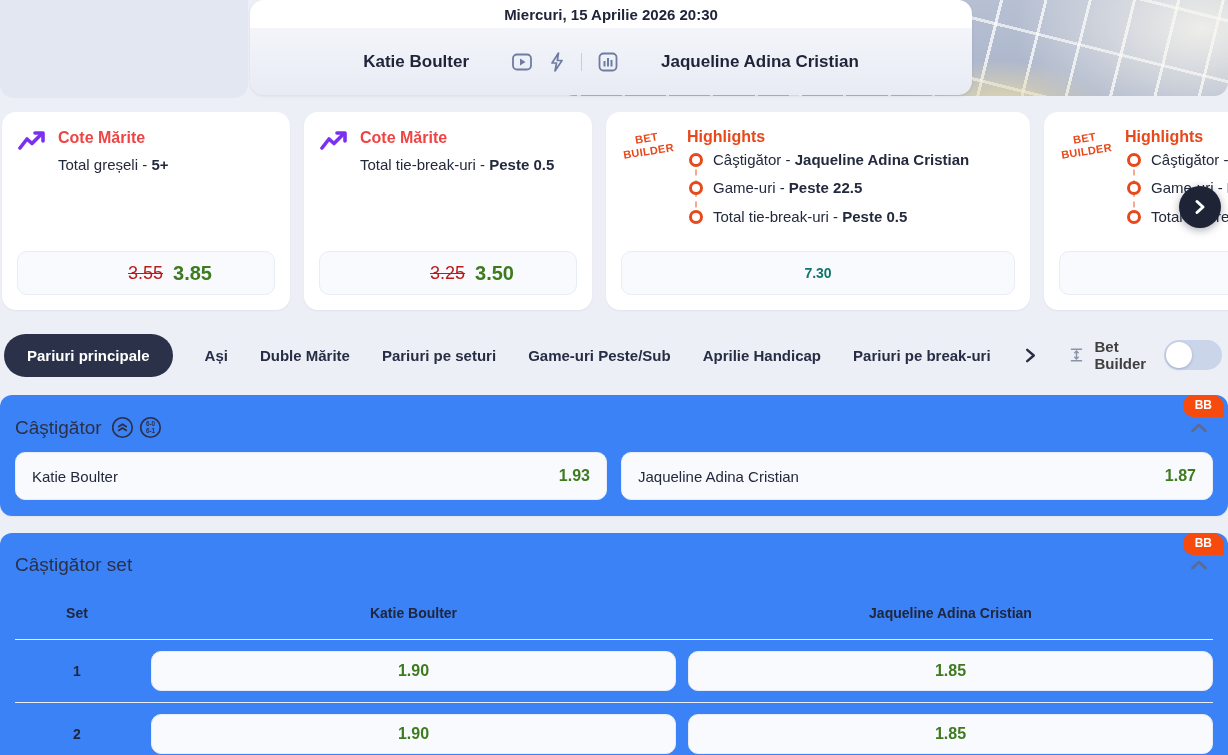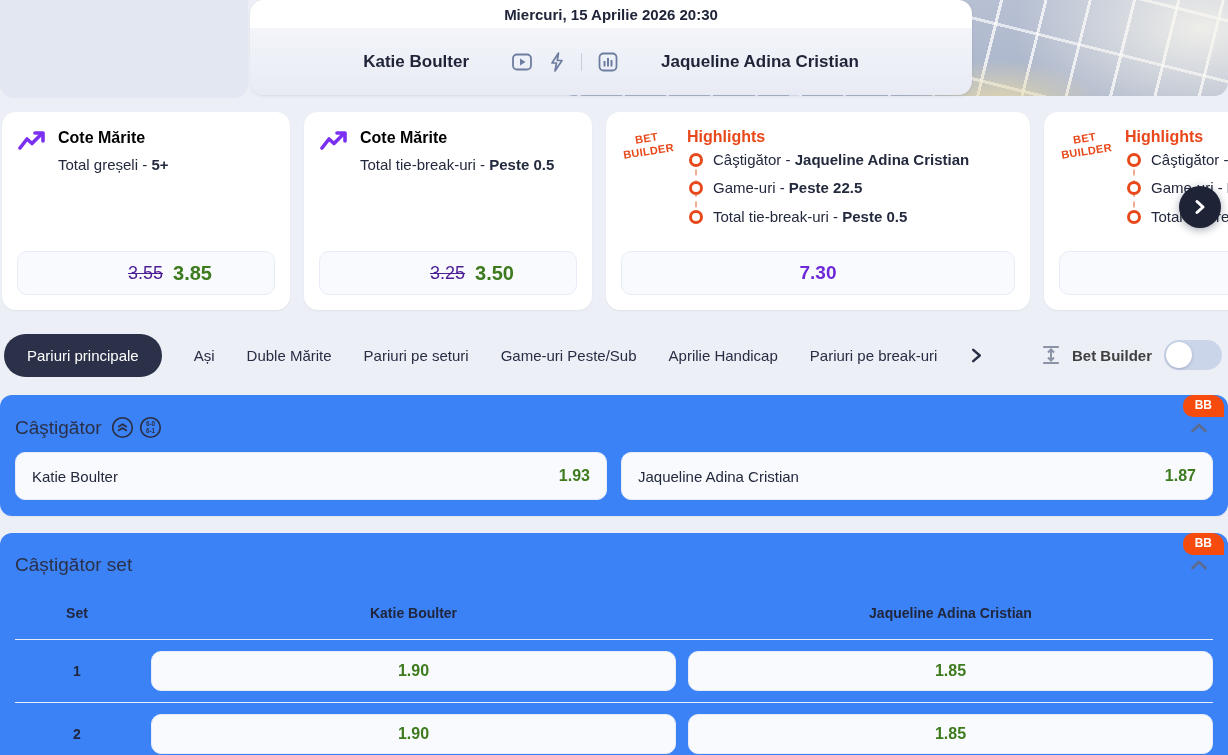--- a/index.html
+++ b/index.html
@@ -45,53 +45,53 @@
   
   .promo-row { display:flex; gap:14px; margin-top:16px; padding-left:2px; height:198px; position:relative; }
   .promo-card {
     background:#fff; border-radius:14px; flex:none; position:relative;
     box-shadow:0 1px 2px rgba(30,40,80,.06); padding:16px 16px;
   }
   .promo-card.boost { width:288px; }
   .promo-card.builder { width:424px; }
   .boost-head { display:flex; gap:12px; }
   .boost-head svg { margin-top:3px; flex:none; }
-  .boost-badge { color:#000000; font-weight:700; font-size:16px; line-height:1.25; }
+  .boost-badge { color:#ef4444; font-weight:700; font-size:16px; line-height:1.25; }
   .boost-market { font-size:15px; color:#242a3e; margin-top:7px; line-height:1.3; }
   .promo-odds {
     position:absolute; left:15px; right:15px; bottom:15px; height:44px;
     background:#f8fafd; border:1px solid #e7ecf6; border-radius:10px;
     display:flex; align-items:center; justify-content:center; gap:10px;
   }
-  .old-odds { color:#4c1d95; font-size:18px; text-decoration:line-through;margin-left:48px; }
+  .old-odds { color:#b91c1c; font-size:18px; text-decoration:line-through;margin-left:48px; }
   .new-odds { color:#3e7a1e; font-size:20px; font-weight:700; }
   .bb-head { display:flex; gap:14px; align-items:flex-start; }
   .bb-logo {
     color:#e8481a; font-weight:800; font-size:11px; line-height:1.15;
     transform:rotate(-9deg); text-align:center; letter-spacing:.3px; margin-top:4px; flex:none;
   }
   .bb-right { flex:1; }
   .bb-title { color:#e8481a; font-weight:700; font-size:16px; }
   .legs { position:relative; }
   .legs::before { content:""; position:absolute; left:8px; top:13px; bottom:13px; border-left:2px dashed #f2ab92; }
   .leg { position:relative; padding:4px 0 4px 26px; font-size:15px; color:#242a3e; line-height:1.35; }
   .leg b { font-weight:700; }
   .ring {
     position:absolute; left:2px; top:50%; transform:translateY(-50%);
     width:14px; height:14px; border:3.5px solid #e8491b; border-radius:50%; background:#fff; z-index:1;
   }
-  .bb-odds-text { color:#6d28d9; font-size:19px; font-weight:700; }
+  .bb-odds-text { color:#0f766e; font-size:14px; font-weight:700; }
   .next-btn {
     position:absolute; top:74px; right:7px; width:42px; height:42px; border-radius:50%;
     background:#1f2336; display:flex; align-items:center; justify-content:center;
     box-shadow:0 2px 8px rgba(10,15,35,.35); cursor:pointer; z-index:5;
   }
   
   .tab-bar { display:flex; align-items:center; gap:32px; margin-top:22px; padding:0 6px 0 4px; height:46px; }
-  .tab { font-size:15px; font-weight:400; color:#272d44; white-space:nowrap; cursor:pointer; }
+  .tab { font-size:15px; font-weight:700; color:#272d44; white-space:nowrap; cursor:pointer; }
   .tab.active {
     background:#2b3149; color:#fff; padding:13px 23px; border-radius:26px;
   }
   .tab-chevron { display:flex; align-items:center; cursor:pointer; }
   .bbtoggle-group { display:flex; align-items:center; gap:12px; margin-left:auto; }
   .bb-toggle-label { font-size:15px; font-weight:700; color:#404040; }
   .toggle { width:58px; height:30px; border-radius:16px; background:#cbd5ea; position:relative; cursor:pointer; flex:none; }
   .toggle .knob { position:absolute; left:2px; top:2px; width:26px; height:26px; border-radius:50%; background:#fff; box-shadow:0 1px 3px rgba(30,40,80,.25); }
   
   .section { background:#3b82f6; border-radius:12px; margin-top:17px; position:relative; padding:0 15px; box-shadow:0 1px 2px rgba(30,40,80,.05); }

